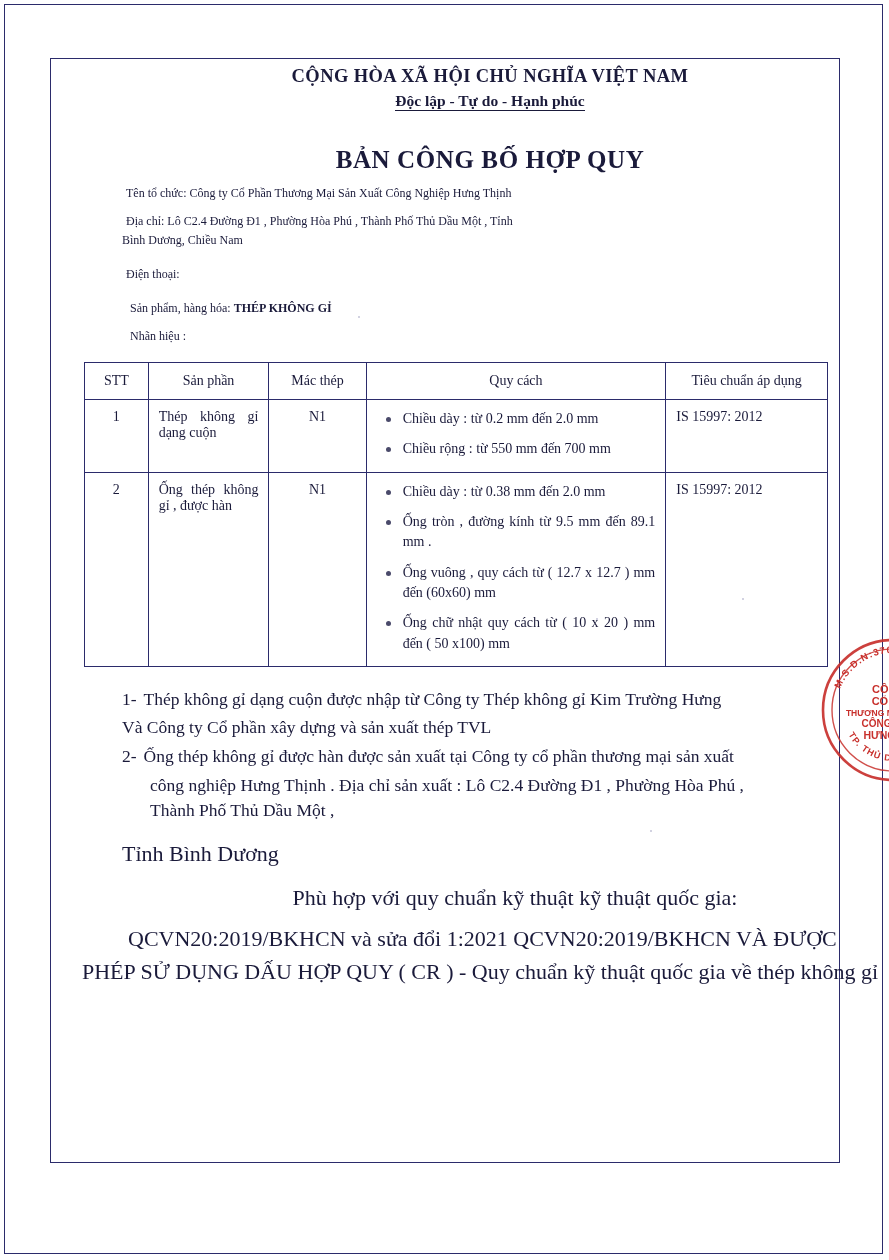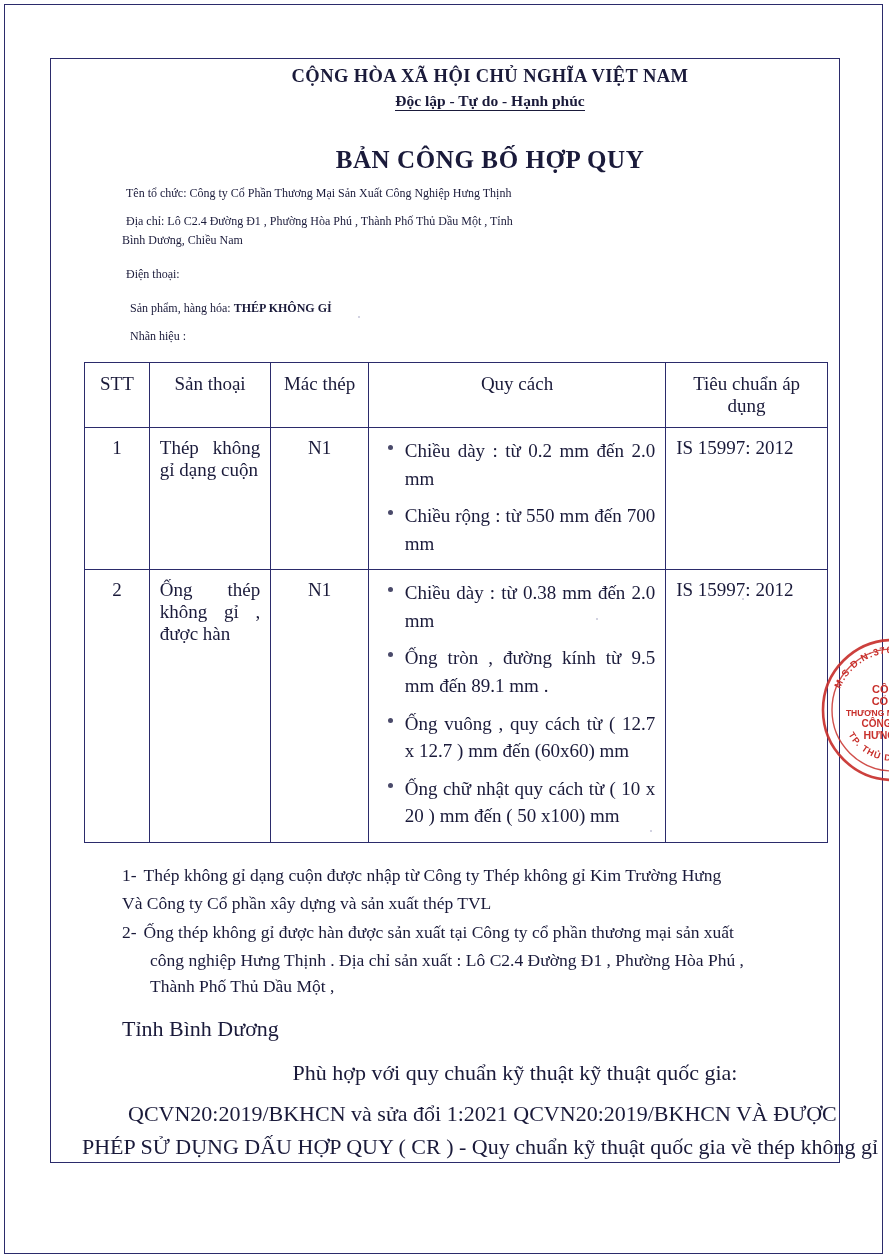--- a/index.html
+++ b/index.html
@@ -79,21 +79,21 @@
   .indent1 { padding-left: 54px; }
   .indent2 { padding-left: 58px; }
   .indent3 { padding-left: 62px; }
   .strong { font-weight: bold; }
   .gap-top { margin-top: 17px; }
 
   table.spec {
     border-collapse: collapse;
     width: 744px;
     margin: 17px 0 1px 12px;
-    font-size: 19px;
+    font-size: 14px;
   }
   table.spec th, table.spec td {
     border: 1px solid #2b2b6b;
     vertical-align: top;
     padding: 9px 10px 12px 10px;
     font-weight: normal;
   }
   table.spec th {
     padding-top: 10px;
     padding-bottom: 10px;
@@ -191,21 +191,21 @@
     <div class="body-line indent2 gap-top">
       <span>Sản phẩm, hàng hóa:</span>
       <span class="strong">THÉP KHÔNG GỈ</span>
     </div>
     <div class="body-line indent2">Nhãn hiệu :</div>
 
     <table class="spec">
       <thead>
         <tr>
           <th class="col-stt">STT</th>
-          <th class="col-sp">Sản thoại</th>
+          <th class="col-sp">Sản phần</th>
           <th class="col-mac">Mác thép</th>
           <th class="col-qc">Quy cách</th>
           <th class="col-tc">Tiêu chuẩn áp dụng</th>
         </tr>
       </thead>
       <tbody>
         <tr>
           <td class="col-stt">1</td>
           <td class="col-sp just">Thép không gỉ dạng cuộn</td>
           <td class="col-mac">N1</td>

